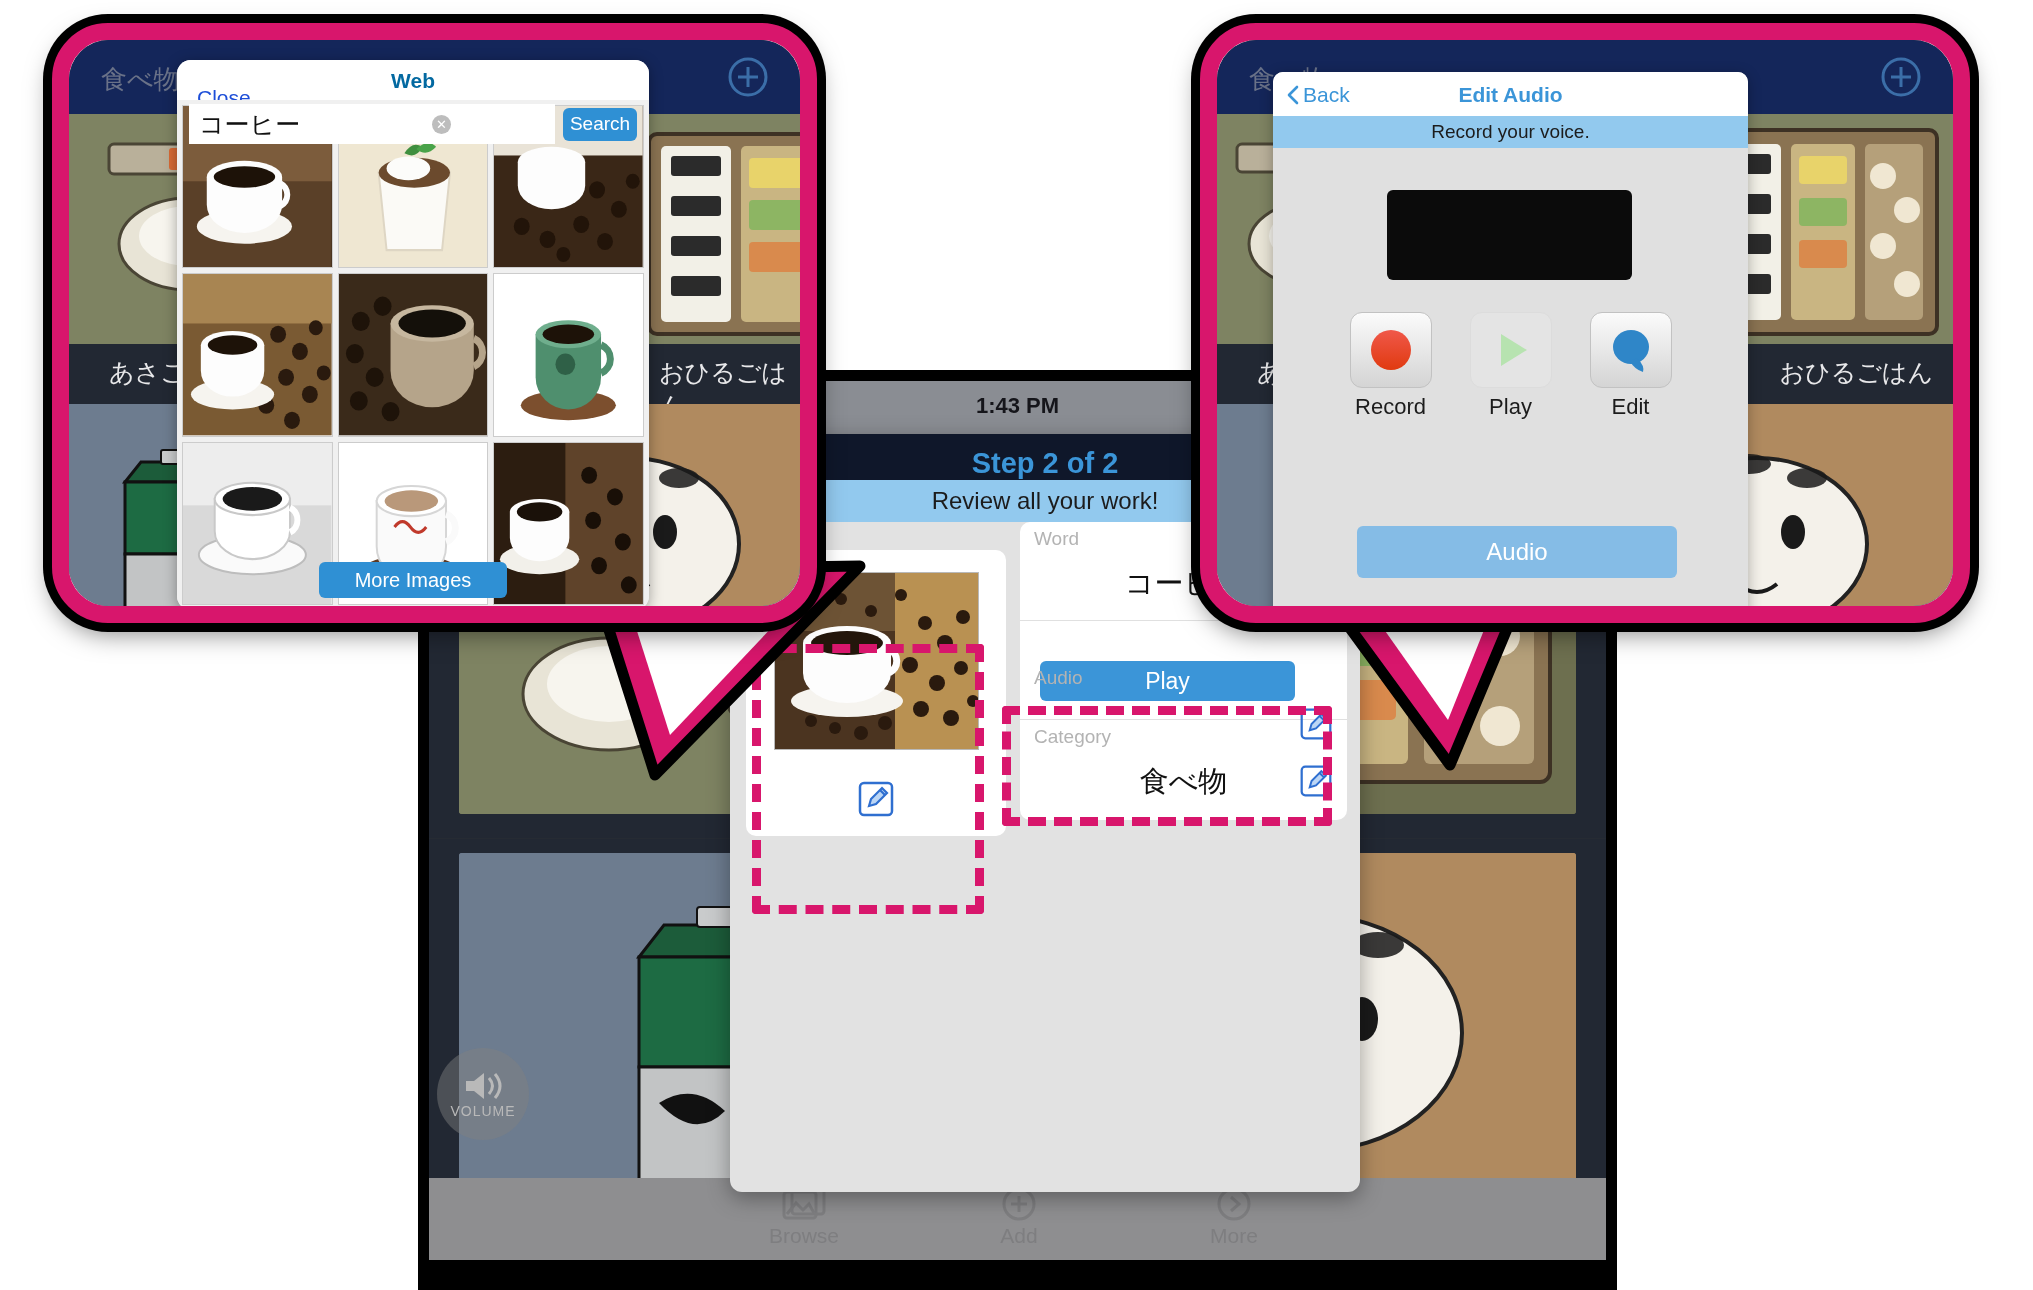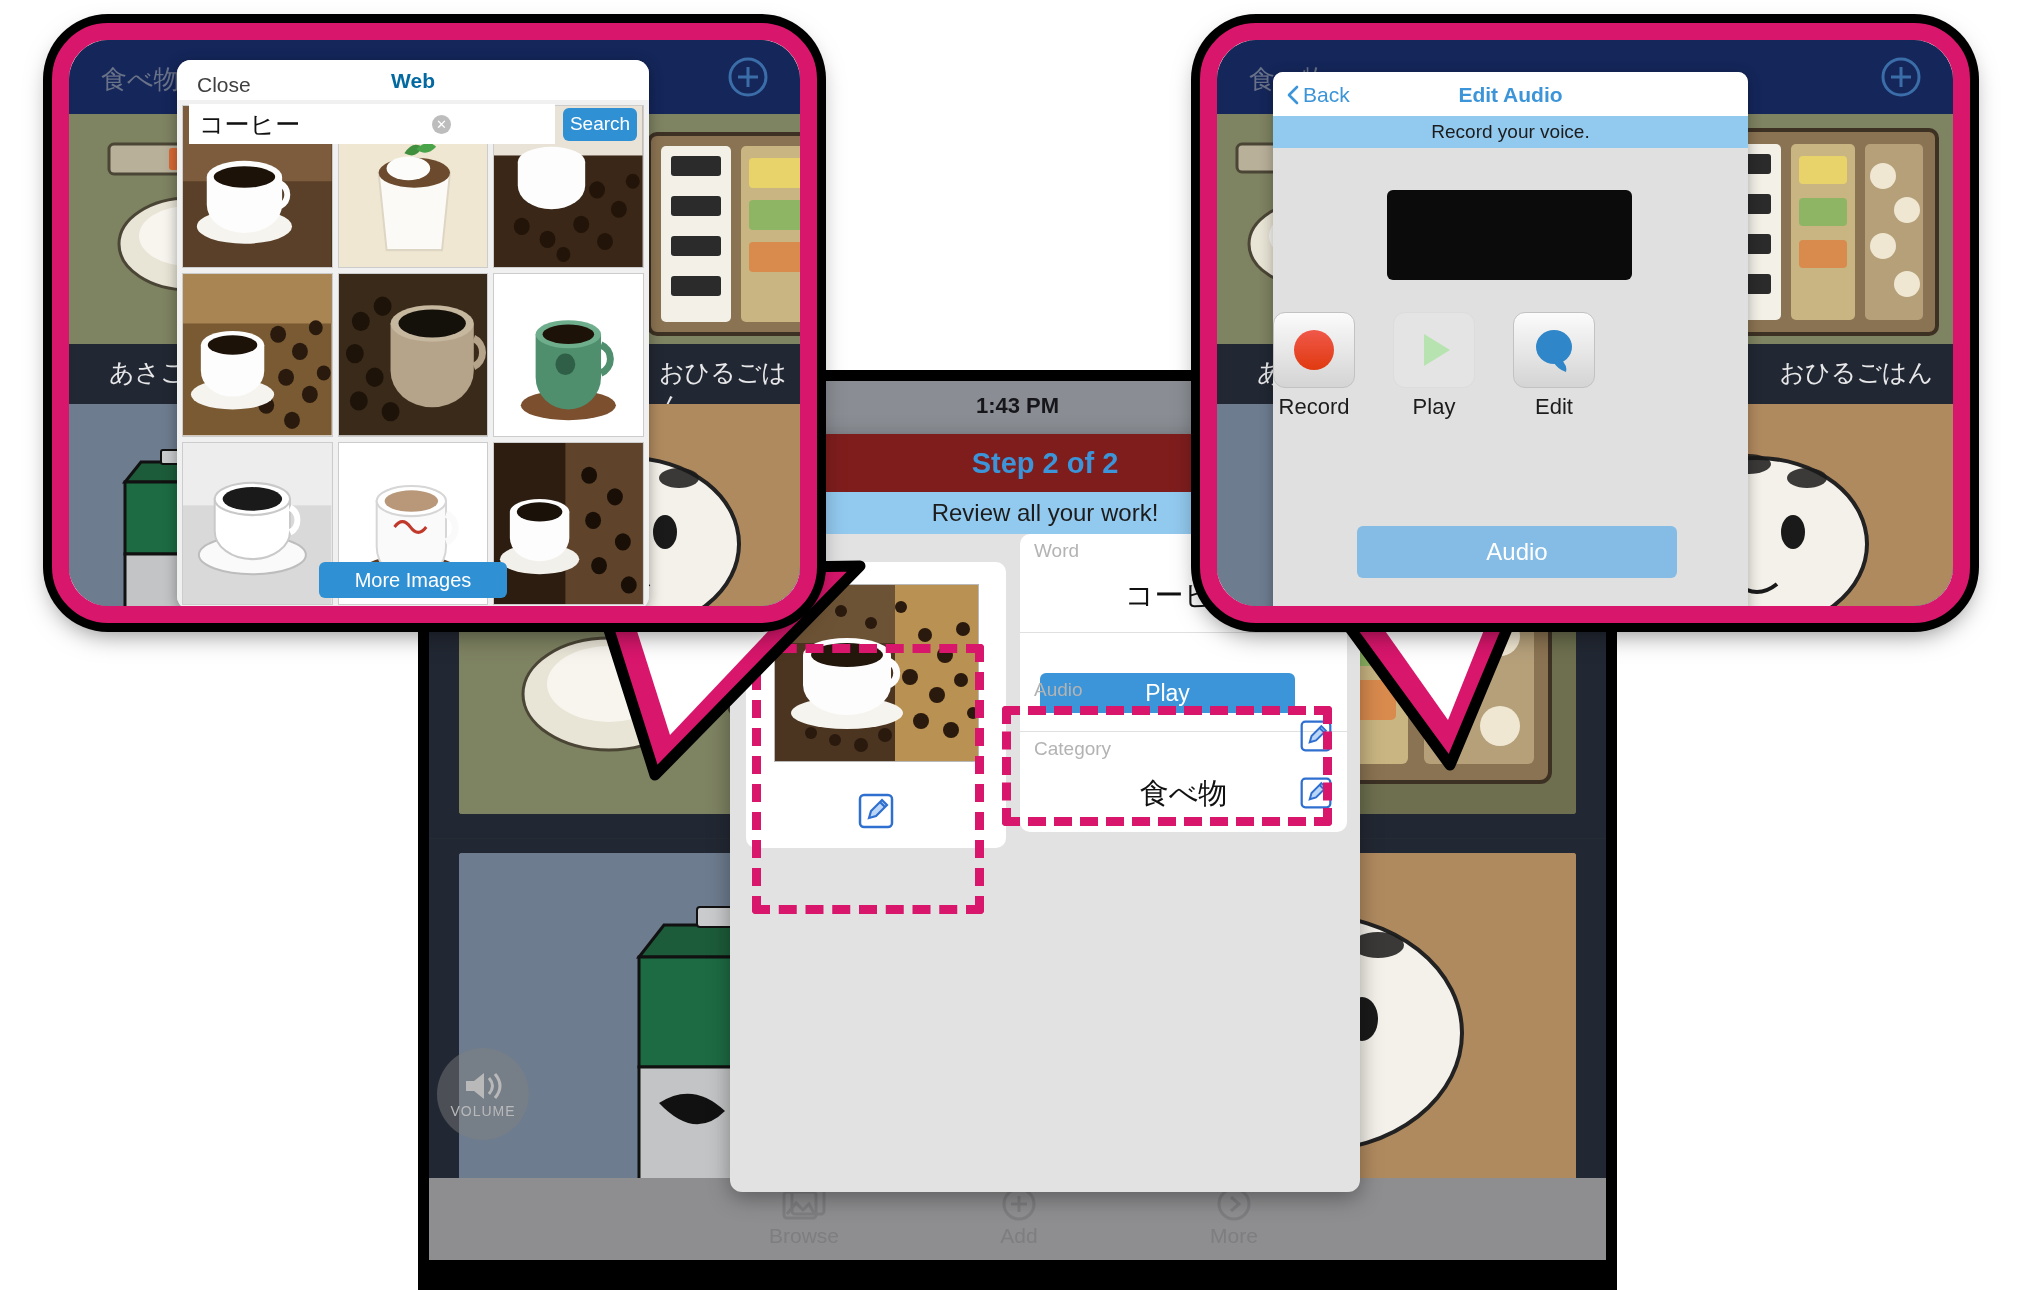--- a/index.html
+++ b/index.html
@@ -58,21 +58,21 @@
   }
   .volume-lbl { font-size: 14px; color: #b9b9b9; letter-spacing: 1px; margin-top: 1px; }
 
   
   .modal {
     position: absolute; left: 730px; top: 434px; width: 630px; height: 758px;
     background: #e2e2e2; border-radius: 12px;
     box-shadow: 0 6px 22px rgba(0,0,0,0.35);
     overflow: hidden;
   }
-  .modal-header { background: #7f1d1d; height: 58px; position: relative; }
+  .modal-header { background: #0f172a; height: 46px; position: relative; }
   .modal-step {
     position: absolute; width: 100%; text-align: center; top: 13px;
     color: #3b95d8; font-size: 29px; font-weight: 700;
   }
   .modal-sub {
     background: #92c9ee; height: 42px; text-align: center;
     font-size: 24px; color: #1c1c1c; line-height: 42px;
   }
   .modal-body { position: relative; height: 100%; }
   .card {
@@ -131,21 +131,21 @@
   .co-bg .plus { position: absolute; right: 30px; top: 15px; }
   .co-bg .strip { position: absolute; left:0; width: 100%; }
 
   
   .websheet {
     position: absolute; left: 108px; top: 20px; width: 472px; height: 550px;
     background: #f0f0f0; border-radius: 14px; box-shadow: 0 3px 14px rgba(0,0,0,0.35);
     overflow: hidden;
   }
   .ws-head { height: 40px; background: #fff; position: relative; }
-  .ws-close { position: absolute; left: 20px; top: 13px; font-size: 21px; color: #404040; }
+  .ws-close { position: absolute; left: 20px; top: 26px; font-size: 21px; color: #1d4ed8; }
   .ws-title { position: absolute; width: 100%; text-align: center; top: 9px; font-size: 21px; color: #0369a1; font-weight: 700; }
   .ws-grid {
     position: absolute; left: 0; top: 40px; width: 100%; bottom: 0;
     display: grid; grid-template-columns: repeat(3, 1fr); grid-template-rows: repeat(3, 1fr);
     gap: 5px; padding: 5px; background: #f0f0f0;
   }
   .ws-cell { background: #fff; border: 1px solid #ccc; overflow: hidden; position: relative; }
   .ws-searchrow {
     position: absolute; left: 12px; top: 44px; width: 448px; height: 40px;
     display: flex; align-items: center;
@@ -178,21 +178,21 @@
     box-shadow: 0 3px 14px rgba(0,0,0,0.3);
   }
   .as-head { height: 44px; background: #fff; position: relative; }
   .as-back { position: absolute; left: 14px; top: 11px; font-size: 21px; color: #3b95d8; display:flex; align-items:center; gap:3px; }
   .as-title { position: absolute; width: 100%; text-align: center; top: 11px; font-size: 21px; color: #3b95d8; font-weight: 700; }
   .as-sub { height: 32px; background: #92c9ee; text-align: center; line-height: 32px; font-size: 19px; color: #1c1c1c; }
   .as-wave {
     position: absolute; left: 114px; top: 118px; width: 245px; height: 90px;
     background: #0b0b0b; border-radius: 6px;
   }
-  .as-controls { position: absolute; left: 0; top: 240px; width: 100%; display: flex; justify-content: flex-start; gap: 38px; }
+  .as-controls { position: absolute; left: 0; top: 240px; width: 100%; display: flex; justify-content: center; gap: 38px; }
   .as-ctl { width: 82px; text-align: center; }
   .as-ctlbox {
     width: 82px; height: 76px; border-radius: 12px;
     background: linear-gradient(#fbfbfb, #d4d4d4);
     border: 1px solid #c2c2c2;
     display: flex; align-items: center; justify-content: center;
   }
   .as-ctlbox.ghost { background: #e4e4e4; border-color: #dcdcdc; }
   .as-ctllbl { font-size: 22px; color: #1c1c1c; margin-top: 6px; }
   .as-save {

